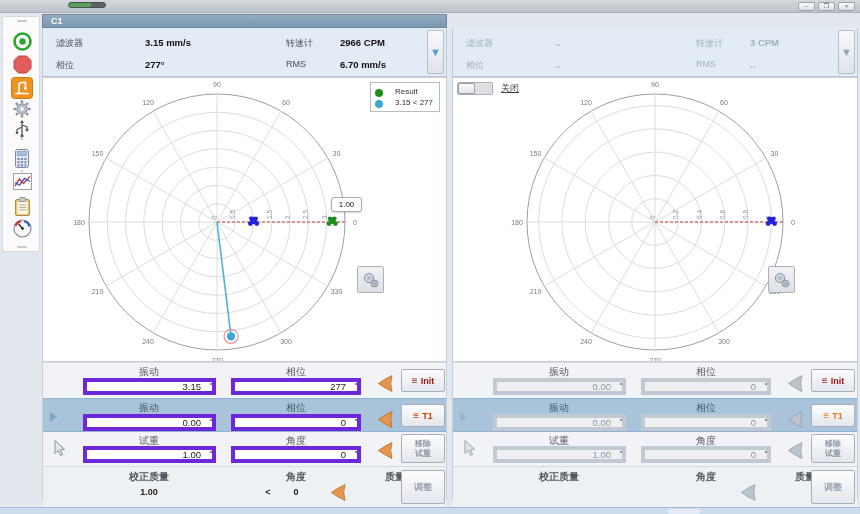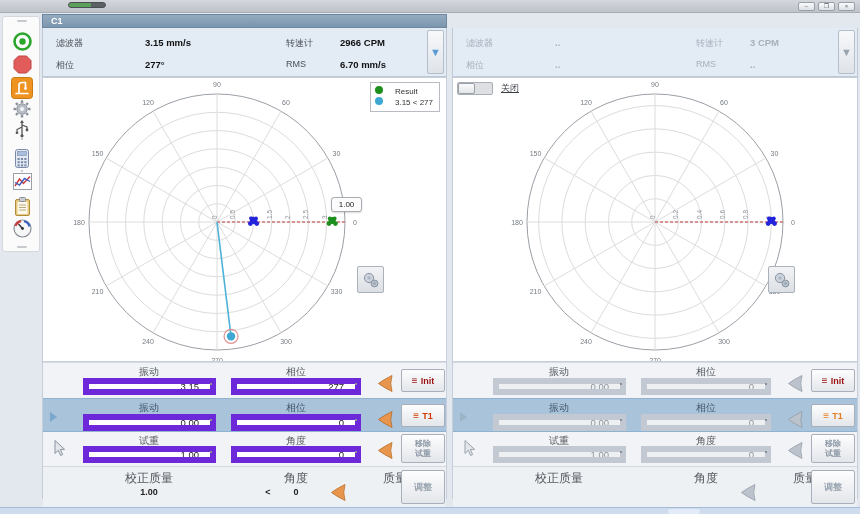--- a/index.html
+++ b/index.html
@@ -39,21 +39,21 @@
   .infobtn { position:absolute; right:2px; top:2px; bottom:2px; width:17px;
     background:linear-gradient(#f7f8fa,#dfe3e9); border:1px solid #b6bec9; border-radius:2px;
     text-align:center; font-size:11px; line-height:42px; color:#5b9bd5; }
   .p1 .infobtn { color:#9aa4ae; }
 
   
   .pchart { position:absolute; top:63px; left:0; right:0; height:285px; background:#fff;
     border:1px solid #c6cedb; }
   .legend { position:absolute; right:6px; top:4px; background:#fff; border:1px solid #b8bcc2;
     padding:3px 6px 3px 4px; font-size:8px; color:#333; }
-  .lrow { display:flex; align-items:flex-start; gap:12px; line-height:11px; }
+  .lrow { display:flex; align-items:flex-end; gap:12px; line-height:11px; }
   .ldot { width:8px; height:8px; border-radius:50%; display:inline-block; }
   .tip { position:absolute; left:288px; top:119px; width:31px; height:15px; background:#fcfcfc;
     border:1px solid #a8acb2; border-radius:3px; font-size:8px; text-align:center; line-height:13px; color:#222;
     box-shadow:0 1px 2px rgba(0,0,0,.15); }
   .optbtn { position:absolute; right:62px; top:188px; width:27px; height:27px;
     background:linear-gradient(#f2f3f5,#dcdfe4); border:1px solid #aab1ba; border-radius:2px;
     display:flex; align-items:center; justify-content:center; }
   .toggle { position:absolute; left:4px; top:4px; display:flex; align-items:center; gap:8px; }
   .track { width:36px; height:13px; background:#dddfe2; border:1px solid #a8aeb6; border-radius:2px; position:relative; }
   .thumb { position:absolute; left:0; top:0; width:17px; height:11px; background:linear-gradient(#fbfbfc,#e3e5e9);
@@ -65,40 +65,40 @@
     background:#f1f3f6; border:1px solid #c6cedb; border-top:none; }
   .row { position:absolute; left:0; right:0; }
   .rA { top:0; height:36px; border-top:1px solid #d8dce2; }
   .rB { top:36px; height:34px; background:#a9c3da; border-top:1px solid #8fb2d0; border-bottom:1px solid #8fb2d0; }
   .rC { top:70px; height:34px; }
   .rD { top:104px; height:41px; border-top:1px solid #d5d9df; background:#eef1f4; }
   .flabel { position:absolute; top:2px; font-size:10px; color:#54585e; text-align:center; width:80px; }
   .rB .flabel { color:#44586b; }
   .iwrap { position:absolute; top:13px; height:17px; }
   .iw1 { left:40px; width:133px; } .iw2 { left:188px; width:130px; }
-  .ibox { width:100%; height:100%; background:#fff; border:6px solid #6d28d9; font-size:9.5px;
+  .ibox { width:100%; height:100%; background:#fff; border:4px solid #6d28d9; font-size:9.5px;
     text-align:right; padding:0 11px 0 4px; color:#1a1a1a; font-family:inherit; }
   .spin { position:absolute; right:4px; top:7px; width:2px; height:2px; background:#8a8f96; }
   .dis .ibox { background:#edeff1; color:#8f979f; border-color:#c3c9d2; }
   .abtn { position:absolute; left:358px; width:44px; background:linear-gradient(#fdfdfe,#e3e6ea);
     border:1px solid #a8afba; border-radius:2px; font-size:9px; font-weight:bold; text-align:center;
     display:flex; align-items:center; justify-content:center; gap:3px; }
   .bInit { top:6px; height:23px; color:#9b1111; }
   .bT1 { top:5px; height:23px; color:#cf3a00; }
   .p1 .bT1 { color:#e67e22; }
   .bRm { top:2px; height:29px; color:#8d99a6; font-size:8px; font-weight:bold; line-height:1.25; flex-direction:column; gap:0; }
   .bAdj { top:3px; height:34px; color:#9aa6b2; }
   .burger { font-size:10px; font-weight:bold; }
   .arrowbtn { position:absolute; left:334px; top:11px; width:17px; height:19px; }
   .rC .arrowbtn { top:9px; }
   .play { position:absolute; left:7px; top:13px; width:0; height:0;
     border-left:7px solid #7aa7cc; border-top:5px solid transparent; border-bottom:5px solid transparent; }
   .p1 .play { border-left-color:#9db4c6; }
   .cursorico { position:absolute; left:9px; top:7px; }
-  .dlabel { position:absolute; top:3px; font-size:12px; color:#54585e; text-align:center; font-weight:normal; }
+  .dlabel { position:absolute; top:3px; font-size:10px; color:#54585e; text-align:center; font-weight:bold; }
   .dvalue { position:absolute; top:20px; font-size:9px; font-weight:bold; color:#222; text-align:center; }
   .p1 .dvalue { color:#9aa2ab; }
   .rD .arrowD { position:absolute; left:287px; top:16px; }
 
   .bottombar { position:absolute; left:0; top:507px; width:860px; height:7px;
     background:#cfdcee; border-top:1px solid #a3bbd8; }
   .btab { position:absolute; left:668px; top:1px; width:32px; height:5px; background:#e2ebf7; border-radius:2px; }
 
   svg text { font-family:"Liberation Sans","DejaVu Sans",sans-serif; }
 </style>

